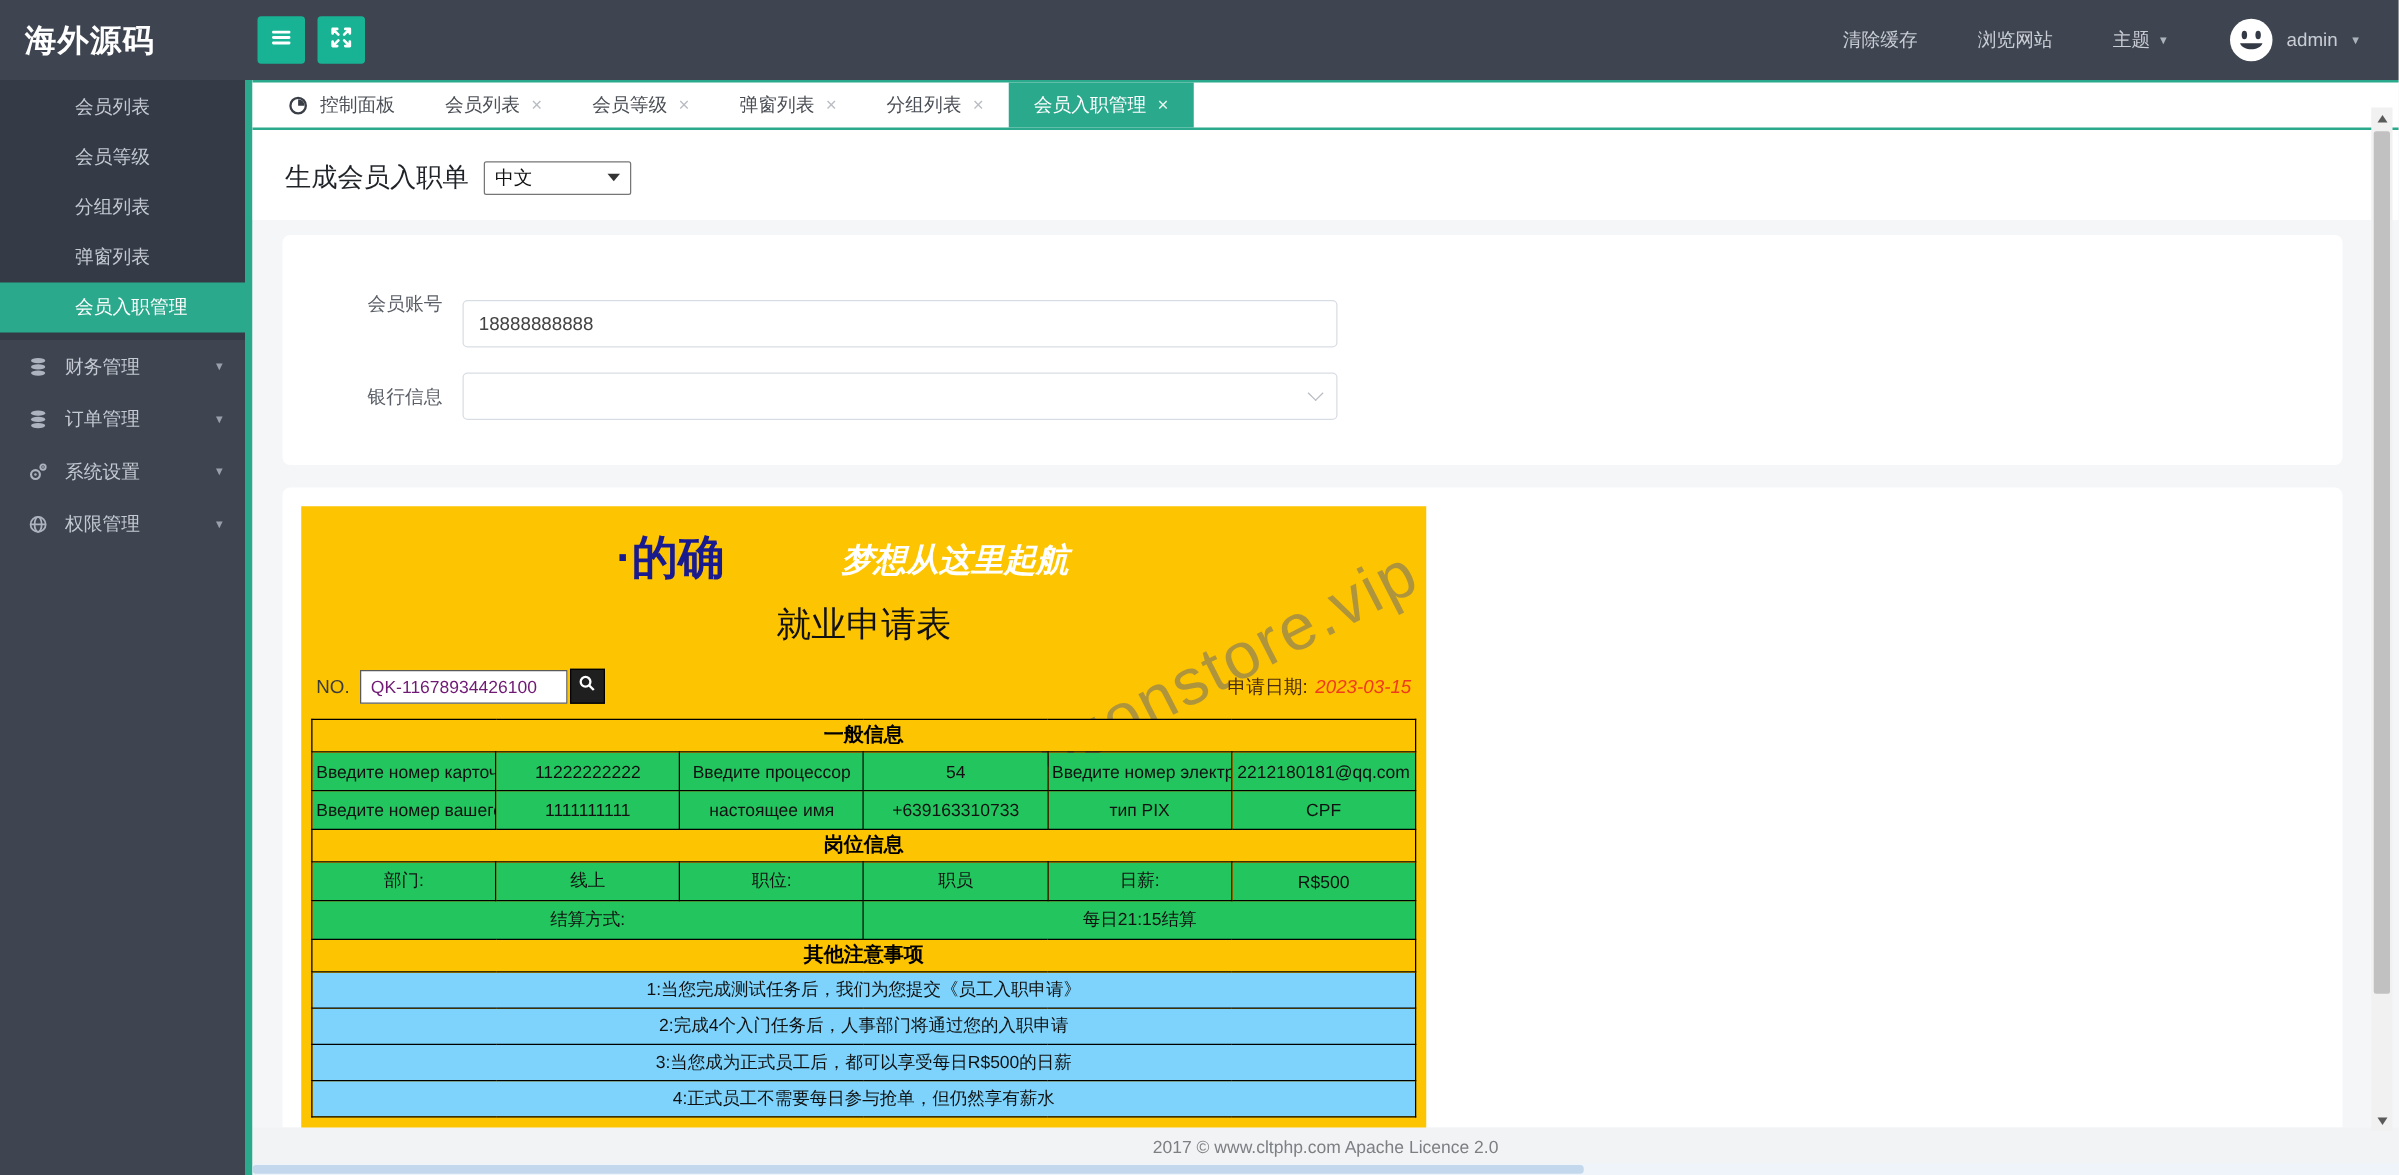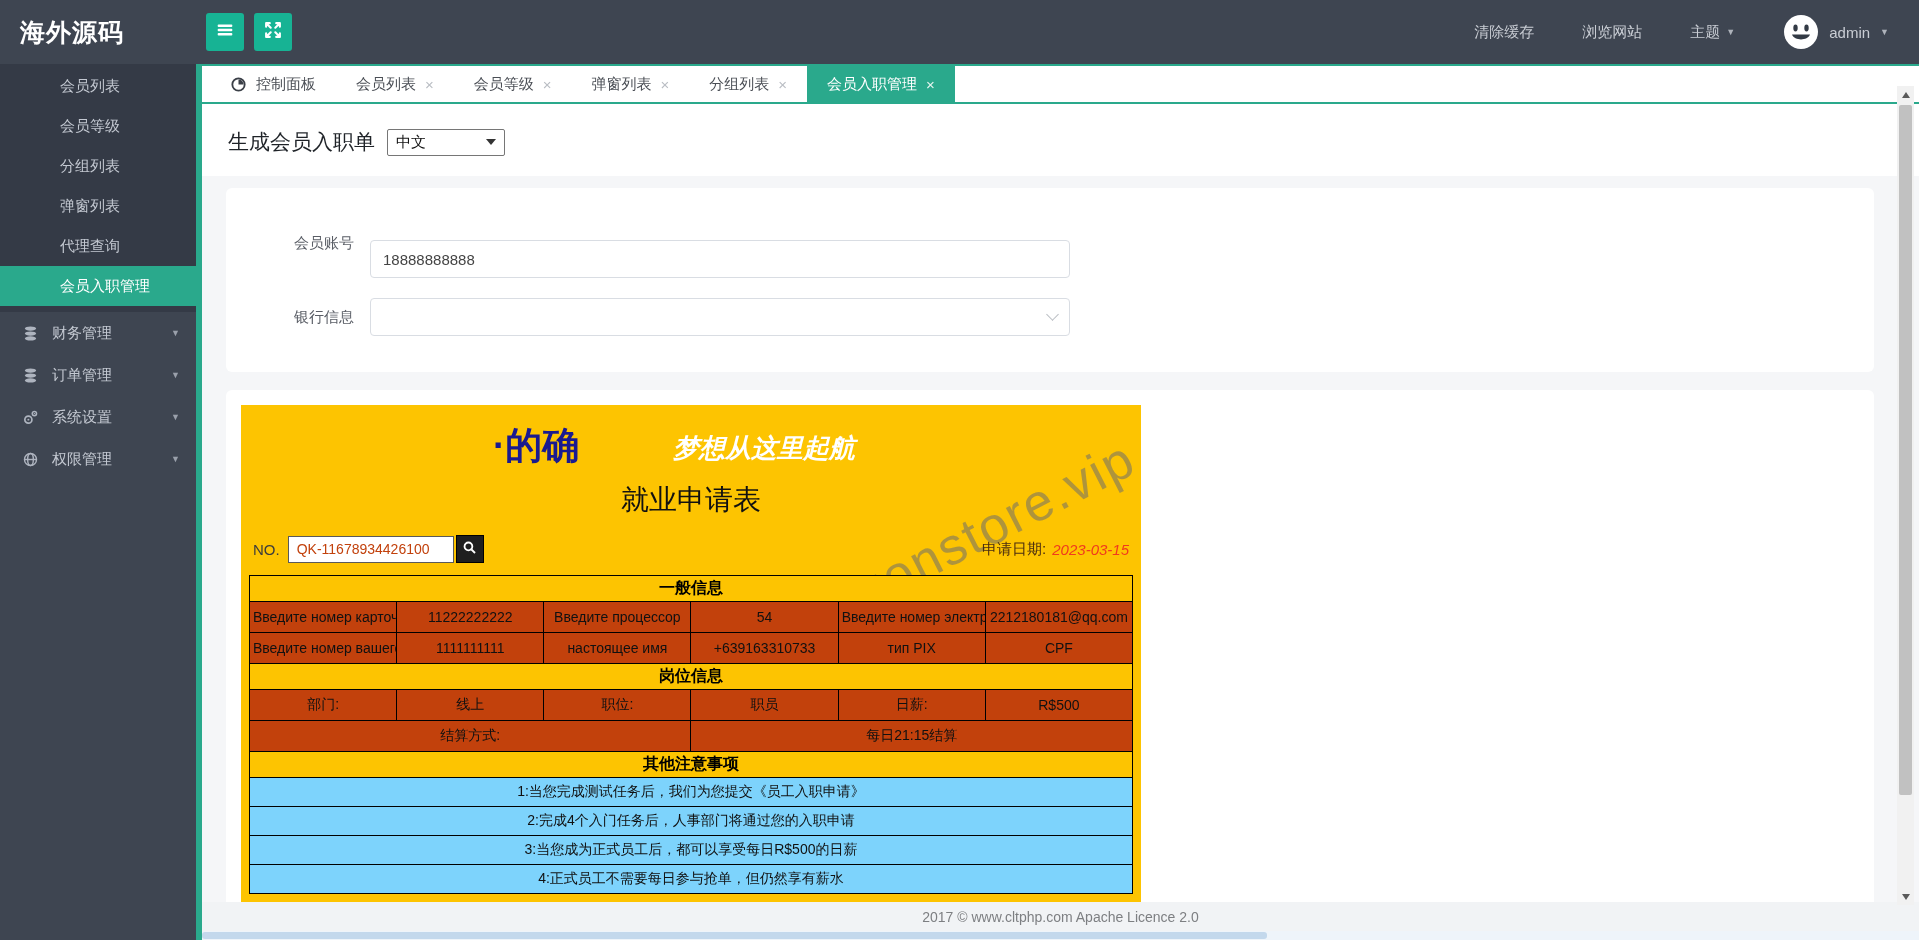--- a/index.html
+++ b/index.html
@@ -62,31 +62,31 @@
   
   .card-panel { padding:15px; }
   .ycard { width:900px; background:#fdc401; position:relative; padding:14px 0 10px; overflow:hidden; }
   .watermark { position:absolute; top:96px; right:-8px; transform:rotate(-27deg); transform-origin:center; font-size:52px; color:rgba(110,110,110,0.55); letter-spacing:2px; pointer-events:none; white-space:nowrap; }
   .brand-row { position:relative; height:52px; }
   .brand { position:absolute; left:252px; top:2px; font-size:37px; font-weight:bold; color:#1a1a8f; }
   .slogan { position:absolute; left:432px; top:12px; font-size:26px; font-weight:bold; font-style:italic; color:#ffffff; }
   .app-title { text-align:center; font-size:28px; color:#111; margin-top:10px; }
   .no-row { display:flex; align-items:center; margin:16px 12px 0; position:relative; z-index:2; }
   .no-label { font-size:15px; color:#3c3c3c; margin-right:8px; }
-  .no-input { width:166px; height:27px; border:1px solid #5a5a5a; padding:0 8px; font-size:14px; color:#c2410c; font-family:"Liberation Sans","DejaVu Sans",sans-serif; }
+  .no-input { width:166px; height:27px; border:1px solid #5a5a5a; padding:0 8px; font-size:14px; color:#701a75; font-family:"Liberation Sans","DejaVu Sans",sans-serif; }
   .no-btn { width:28px; height:28px; background:#1f1f1f; border:1px solid #000; display:flex; align-items:center; justify-content:center; cursor:pointer; margin-left:2px; }
   .no-btn svg { width:17px; height:17px; }
   .date-wrap { margin-left:auto; font-size:15px; display:flex; gap:6px; align-items:center; }
   .date-label { color:#4a2c10; }
   .date-value { color:#f03a1e; font-style:italic; }
 
   .ytable { border-collapse:collapse; width:884px; margin:12px 8px 0; table-layout:fixed; position:relative; z-index:2; }
   .ytable td { border:1px solid #000; font-size:14px; text-align:center; height:31px; padding:0 3px; white-space:nowrap; overflow:hidden; }
   .ytable tr.sec td { background:#fdc401; font-weight:bold; font-size:16px; height:26px; color:#000; }
-  .ytable tr.data td { background:#c2410c; color:#111; }
+  .ytable tr.data td { background:#22c55e; color:#111; }
   .ytable tr.note td { background:#7dd3fc; color:#111; height:29px; }
   .ytable td.rval { color:#e02626; }
 
   
   .footer { height:29px; background:#f1f3f5; display:flex; align-items:center; justify-content:center; color:#7d7f82; font-size:14px; flex:0 0 auto; }
   .hscroll { height:9px; background:#eef4fa; position:relative; flex:0 0 auto; }
   .hthumb { position:absolute; left:0; top:1px; height:7px; width:62%; background:#c3d8ec; border-radius:3px; }
 
   
   .vscroll { position:absolute; top:86px; right:5px; width:17px; height:819px; background:#f1f1f1; z-index:5; }
@@ -142,21 +142,20 @@
   </header>
 
   <div class="bodyrow">
 
     <aside class="sidebar">
       <div class="submenu">
         <div class="sub-item">会员列表</div>
         <div class="sub-item">会员等级</div>
         <div class="sub-item">分组列表</div>
         <div class="sub-item">弹窗列表</div>
-        <div class="sub-item">代理查询</div>
         <div class="sub-item active">会员入职管理</div>
       </div>
       <div class="side-group">
         <span class="gi">
           <svg viewBox="0 0 24 24" width="17" height="17" fill="currentColor">
               <ellipse cx="12" cy="5" rx="8" ry="3"></ellipse>
               <ellipse cx="12" cy="12" rx="8" ry="3"></ellipse>
               <ellipse cx="12" cy="19" rx="8" ry="3"></ellipse>
             </svg>
         </span>

